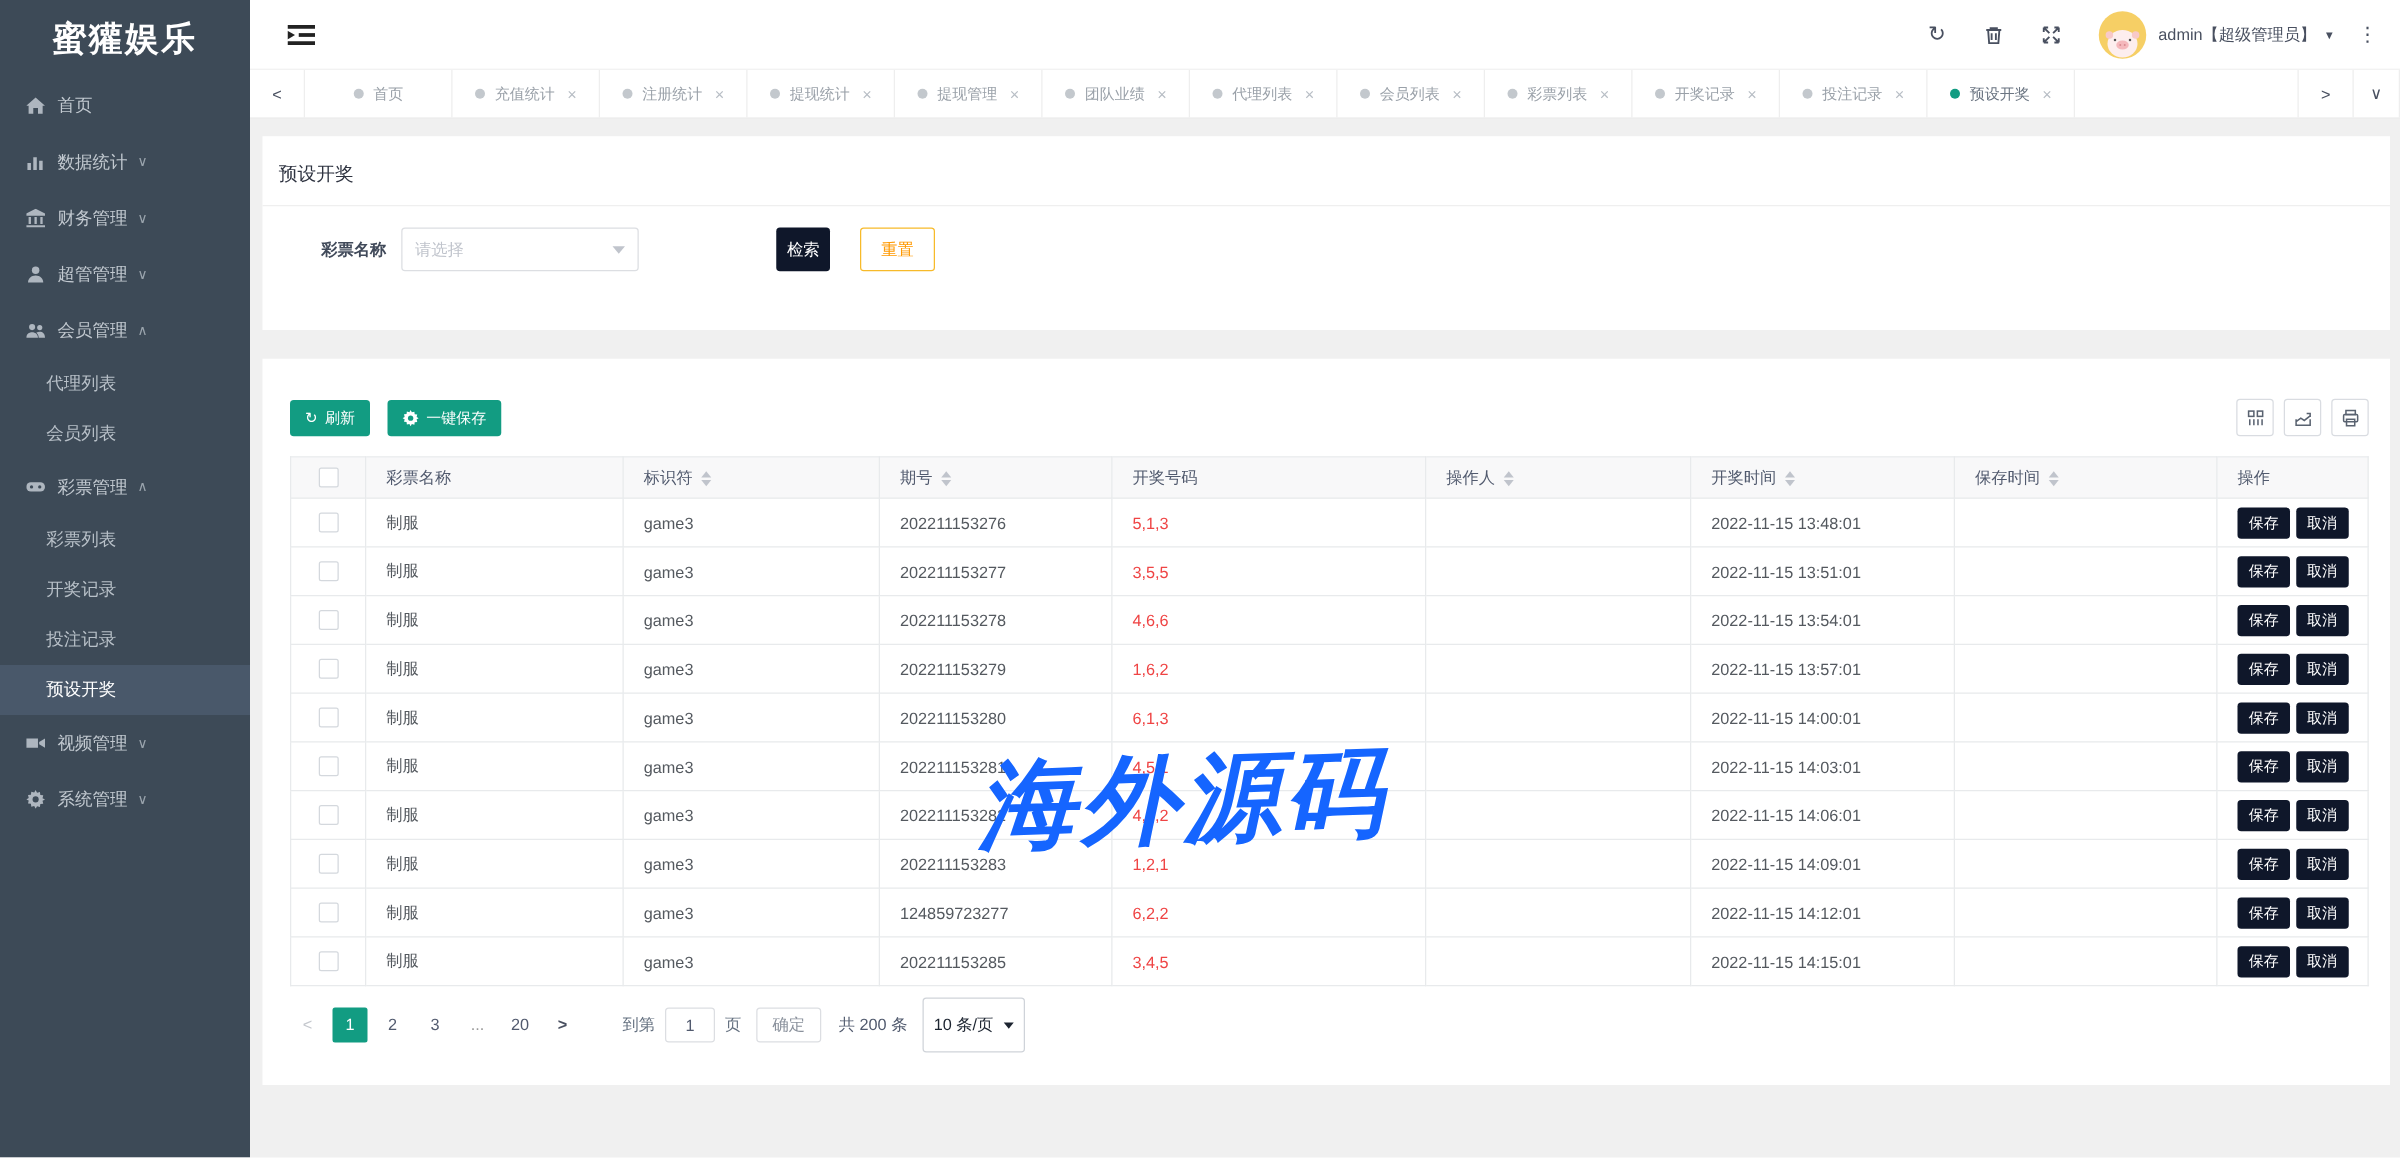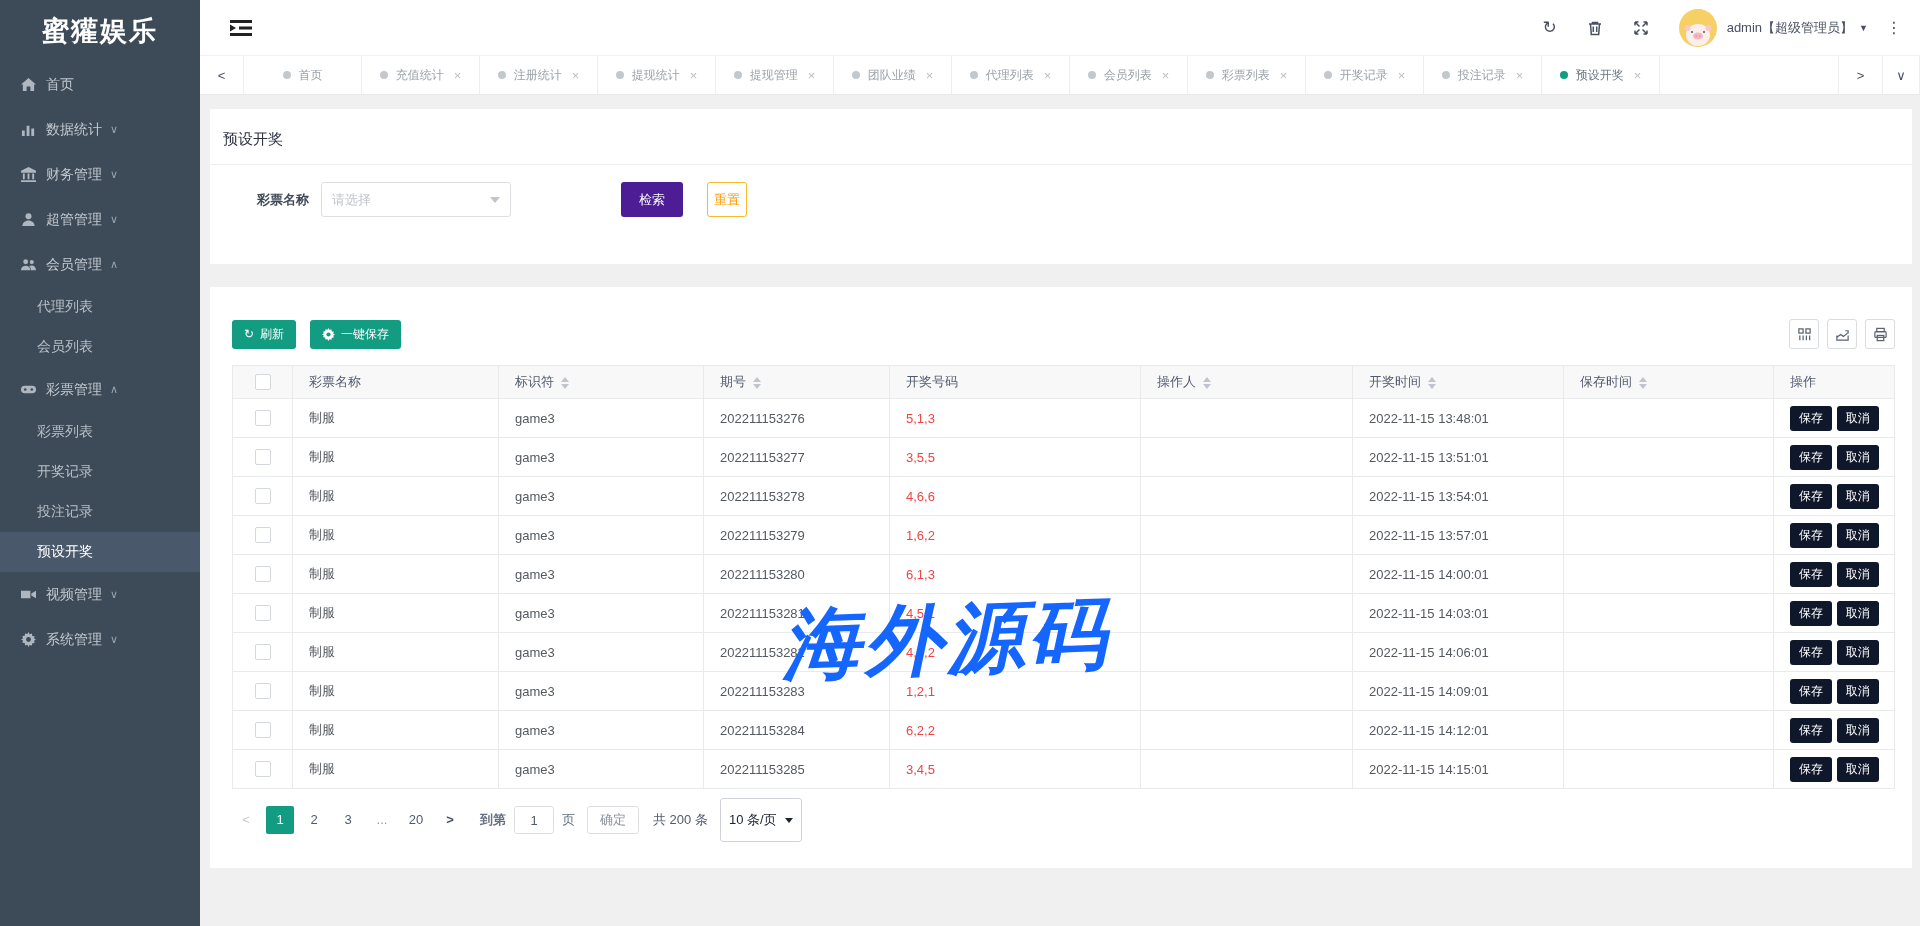--- a/index.html
+++ b/index.html
@@ -41,22 +41,22 @@
   .tab .close { color:#b8bec5; font-size:13px; margin-left:2px; }
 
   
   .content { flex:1; padding:14px 8px 0 10px; overflow:hidden; }
   .panel { background:#fff; }
   .page-title { font-size:15px; color:#2e3340; padding:21px 0 15px 13px; border-bottom:1px solid #efefef; }
   .filter-row { display:flex; align-items:center; padding:17px 0 47px 0; }
   .filter-label { margin-left:47px; color:#414a5a; font-weight:600; font-size:13px; }
   .select { margin-left:12px; width:190px; height:35px; border:1px solid #dcdee2; border-radius:3px; background:#fff; display:flex; align-items:center; padding:0 10px; color:#c0c4cc; font-size:13px; cursor:pointer; }
   .select .sel-caret { margin-left:auto; width:0; height:0; border-left:5px solid transparent; border-right:5px solid transparent; border-top:6px solid #c0c4cc; }
-  .btn-search { margin-left:110px; width:62px; height:35px; background:#4c1d95; color:#fff; border:none; border-radius:3px; font-size:13px; cursor:pointer; }
-  .btn-reset { margin-left:24px; width:40px; height:35px; background:#fff; color:#ff9900; border:1px solid #f7ba2a; border-radius:3px; font-size:13px; cursor:pointer; }
+  .btn-search { margin-left:110px; width:43px; height:35px; background:#0f172a; color:#fff; border:none; border-radius:3px; font-size:13px; cursor:pointer; }
+  .btn-reset { margin-left:24px; width:60px; height:35px; background:#fff; color:#ff9900; border:1px solid #f7ba2a; border-radius:3px; font-size:13px; cursor:pointer; }
 
   .panel2 { margin-top:23px; padding:32px 17px 26px 22px; }
   .toolbar { display:flex; align-items:center; margin-bottom:16px; }
   .btn-teal { display:inline-flex; align-items:center; gap:6px; background:#129c82; color:#fff; border:none; border-radius:3px; height:29px; padding:0 12px; font-size:12px; cursor:pointer; }
   .btn-teal + .btn-teal { margin-left:14px;text-align:center; }
   .btn-teal svg { width:13px; height:13px; fill:#fff; }
   .tool-icons { margin-left:auto; display:flex; gap:8px; }
   .tool-icon { width:30px; height:30px; border:1px solid #d9dce1; border-radius:3px; background:#fff; display:flex; align-items:center; justify-content:center; cursor:pointer; }
   .tool-icon svg { width:15px; height:15px; stroke:#596270; fill:none; stroke-width:1.3; }
 
@@ -77,21 +77,21 @@
   .row-btn { background:#0f172a; color:#fff; border:none; border-radius:3px; font-size:12px; height:25px; padding:0 9px; cursor:pointer; }
   .row-btn + .row-btn { margin-left:1px; }
 
   
   .pagination { display:flex; align-items:center; margin-top:9px; font-size:13px; color:#515a6e; }
   .pg-item { min-width:28px; height:28px; line-height:28px; text-align:center; margin-right:6px; cursor:pointer; border-radius:2px; }
   .pg-prev { color:#c5c8ce; }
   .pg-next { color:#495060; font-weight:bold; }
   .pg-item.active { background:#129c82; color:#fff; }
   .pg-ellipsis { cursor:default; color:#999; }
-  .pg-goto { margin-left:10px; color:#657180;font-weight:bold; }
+  .pg-goto { margin-left:28px; color:#657180; }
   .pg-input { width:40px; height:28px; border:1px solid #dcdee2; border-radius:3px; text-align:center; margin:0 8px; font-size:13px; color:#515a6e; }
   .pg-unit { color:#657180; }
   .pg-confirm { margin-left:12px; width:52px; height:28px; background:#fff; border:1px solid #dcdee2; border-radius:3px; color:#8a919c; font-size:13px; cursor:pointer; }
   .pg-total { margin-left:14px; color:#515a6e; }
   .pg-size { margin-left:12px; height:44px; border:1px solid #cfd3d9; border-radius:3px; display:flex; align-items:center; padding:0 8px; gap:8px; color:#1c2430; cursor:pointer; background:#fff; }
   .pg-size .sel-caret2 { width:0; height:0; border-left:4px solid transparent; border-right:4px solid transparent; border-top:5px solid #1c2430; }
 
   
   .watermark { position:absolute; left:782px; top:588px; z-index:60; font-family:"DejaVu Serif","Liberation Serif",serif; font-style:italic; font-weight:900; font-size:78px; color:#1565ff; letter-spacing:4px; transform:rotate(-2deg); pointer-events:none; white-space:nowrap; }
 </style>
@@ -517,21 +517,21 @@
     <td>
       <button class="row-btn">保存</button>
       <button class="row-btn">取消</button>
     </td>
   </tr>
 
   <tr>
     <td class="center"><span class="checkbox"></span></td>
     <td>制服</td>
     <td>game3</td>
-    <td>202211153284</td>
+    <td>124859723277</td>
     <td class="num-red">6,2,2</td>
     <td></td>
     <td>2022-11-15 14:12:01</td>
     <td></td>
     <td>
       <button class="row-btn">保存</button>
       <button class="row-btn">取消</button>
     </td>
   </tr>
 

